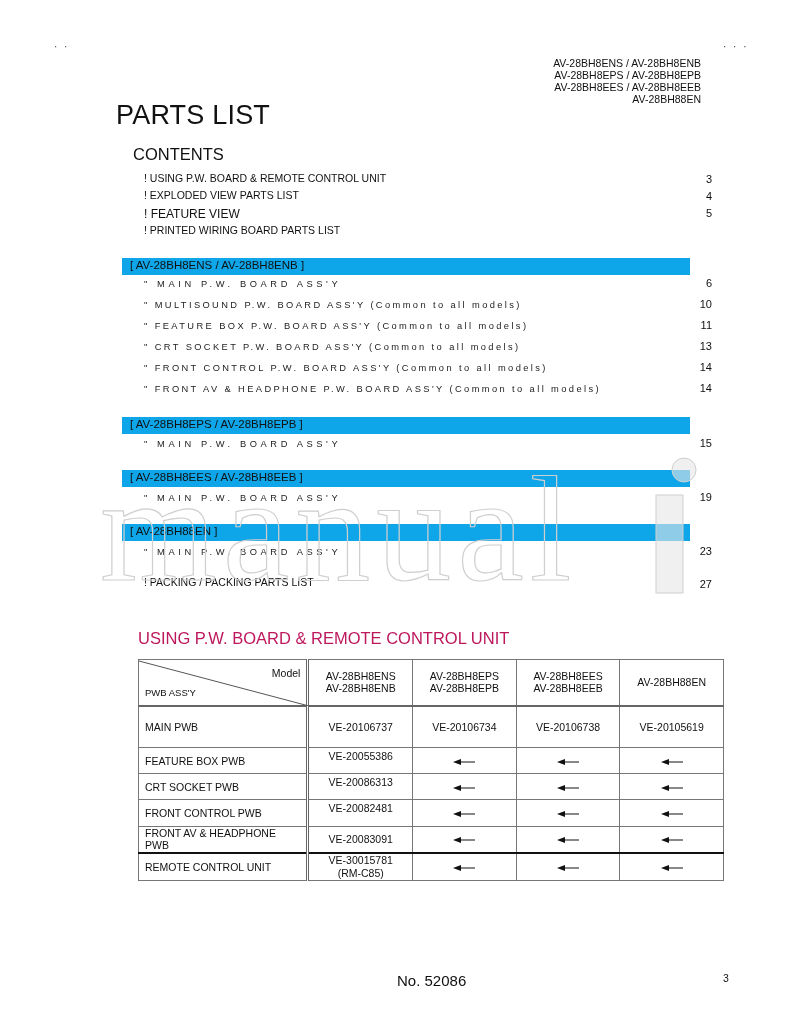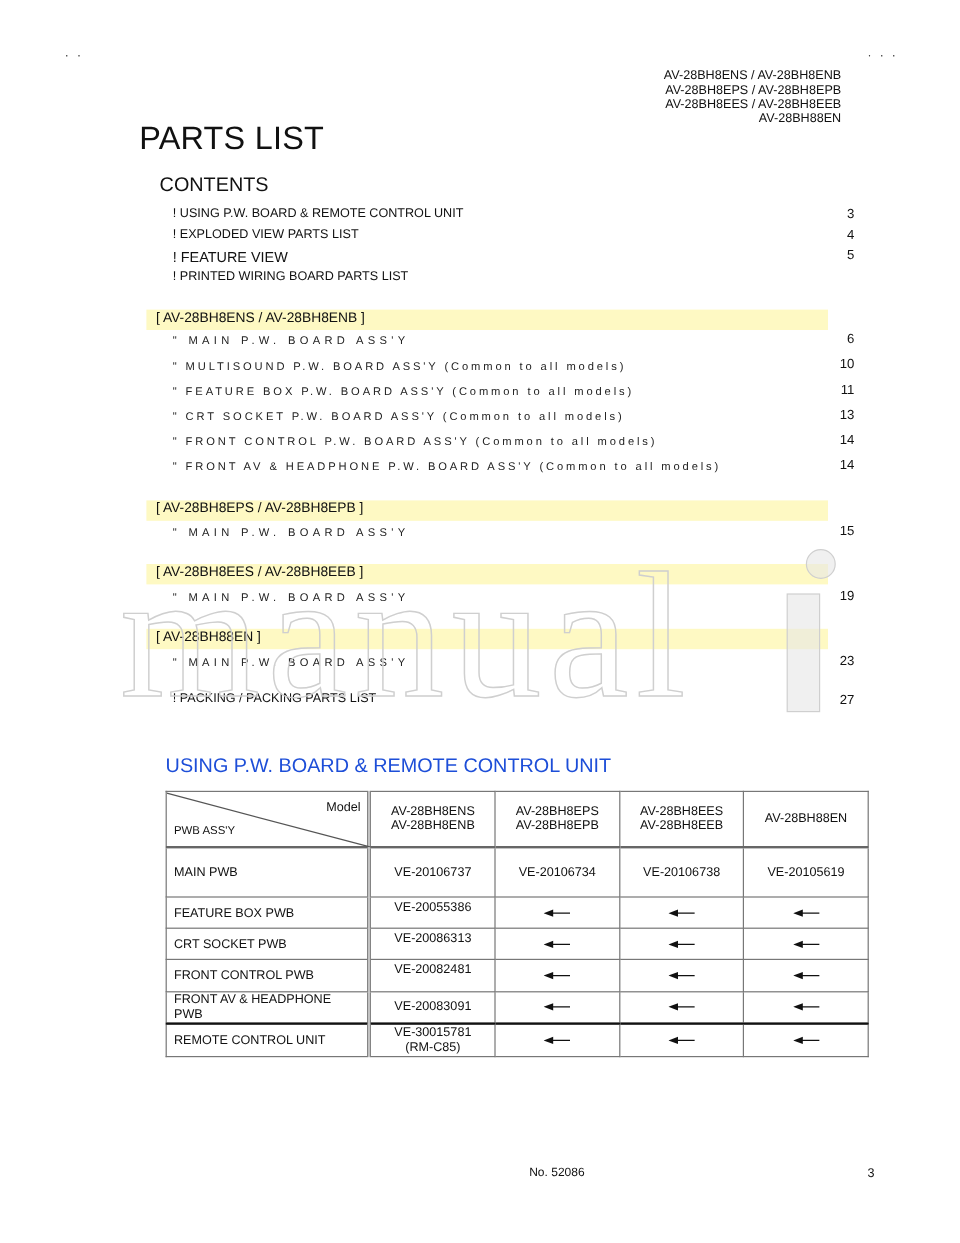--- a/index.html
+++ b/index.html
@@ -8,38 +8,38 @@
   .abs { position: absolute; }
   .dots-left { left: 54px; top: 41px; font-size: 10px; letter-spacing: 2px; color: #333; }
   .dots-right { left: 723px; top: 41px; font-size: 10px; letter-spacing: 2px; color: #333; }
   .models { top: 57px; right: 99px; text-align: right; font-size: 10.5px; line-height: 12px; color: #111; }
   .models div { white-space: nowrap; }
   .title { left: 116px; top: 100px; font-size: 27px; letter-spacing: 0.2px; color: #111; }
   .contents { left: 133px; top: 145px; font-size: 16.5px; color: #111; }
   .toc-item { left: 144px; font-size: 10.5px; color: #111; white-space: nowrap; }
   .toc-item.big { font-size: 12px; }
   .pg { left: 690px; width: 22px; text-align: right; font-size: 11px; color: #111; }
-  .band { left: 122px; width: 568px; height: 17px; background: #fef9c3; }
+  .band { left: 122px; width: 568px; height: 17px; background: #0ea5e9; }
   .band span { position: absolute; left: 8px; top: 1px; font-size: 11.5px; color: #111; white-space: nowrap; }
   .sub { left: 144px; font-size: 9.3px; letter-spacing: 3.6px; color: #222; white-space: nowrap; }
   .sub.c { letter-spacing: 2.4px; }
-  .h2 { left: 138px; top: 629px; font-size: 16.5px; color: #1d4ed8; }
+  .h2 { left: 138px; top: 629px; font-size: 16.5px; color: #be185d; }
   table.pwb { position: absolute; left: 138px; top: 659px; border-collapse: collapse; width: 586px;
               font-size: 10.5px; color: #111; }
   table.pwb td { border: 1px solid #777; text-align: center; padding: 0; }
   table.pwb td.lbl { text-align: left; padding-left: 6px; width: 164px; }
   table.pwb td.dbl { border-right: 3px double #666; }
   table.pwb tr.thick td { border-top: 2px solid #111; }
   table.pwb tr.hdr td { border-bottom: 2px solid #666; }
   .diag { position: relative; height: 44px; }
   .diag svg { position: absolute; left: 0; top: 0; }
   .diag .m { position: absolute; right: 6px; top: 7px; }
   .diag .p { position: absolute; left: 0; bottom: 6px; font-size: 9.5px; }
   .arrow { display: inline-block; width: 22px; height: 8px; vertical-align: middle; }
-  .footer-no { left: 397px; top: 972px; font-size: 10px; color: #111; margin-left: 44px; }
+  .footer-no { left: 397px; top: 972px; font-size: 15px; color: #111; }
   .footer-pg { left: 723px; top: 972px; font-size: 10.5px; color: #111; }
   .watermark { left: 100px; top: 455px; pointer-events: none; }
 </style>
 </head>
 <body>
 
 <div class="abs dots-left">· ·</div>
 <div class="abs dots-right">· · ·</div>
 <div class="abs models">
   <div>AV-28BH8ENS / AV-28BH8ENB</div>

